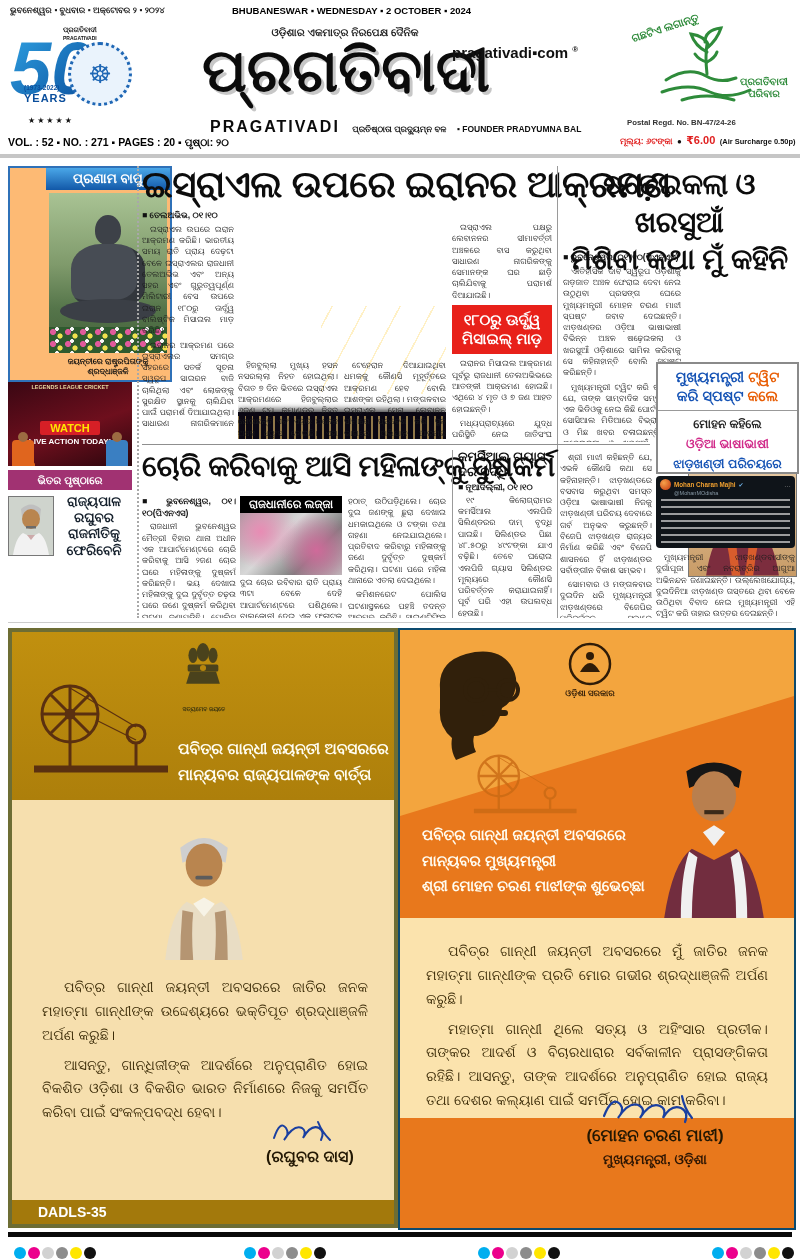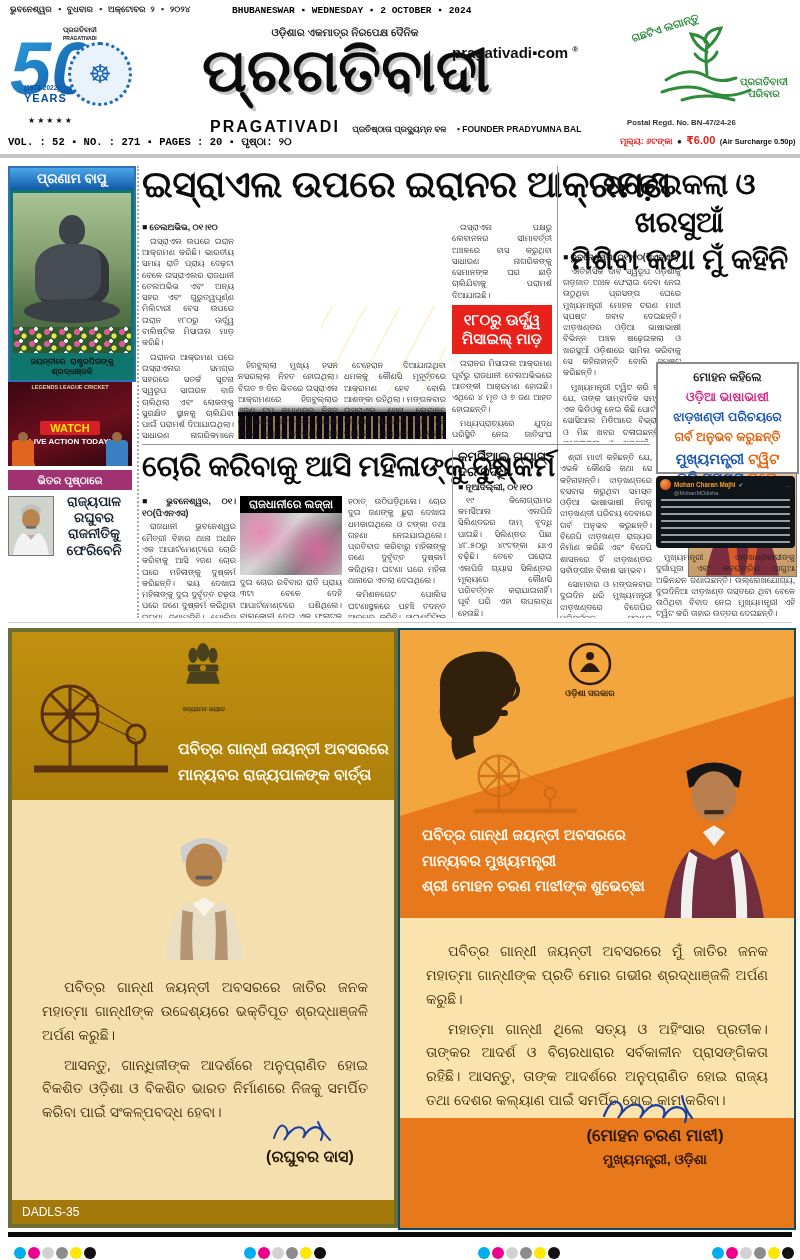--- a/index.html
+++ b/index.html
@@ -1,36 +1,36 @@
 <!DOCTYPE html>
 <html><head>
 <meta charset="utf-8">
 <style>
   html,body{margin:0;padding:0;background:#e8e8e8;}
   #page{position:relative;width:800px;height:1260px;background:#ffffff;overflow:hidden;
         font-family:"Liberation Sans","DejaVu Sans",sans-serif;color:#111;}
   .abs{position:absolute;}
-  .bold{font-weight:bold;font-family:Liberation Mono, monospace;}
+  .bold{font-weight:bold;}
   .center{text-align:center;}
   .odia-body{font-size:8.3px;line-height:1.36;text-align:justify;color:#1d1d1d;}
   .odia-body p{margin:0 0 3px 0;text-indent:8px;}
   .byline{font-size:8.6px;font-weight:bold;color:#111;margin:0 0 2px 0;}
   .headline{font-weight:900;color:#0c0c0c;letter-spacing:-0.5px;}
   .vrule{position:absolute;width:1px;background:#9a9a9a;}
   .hrule{position:absolute;height:1px;background:#8f8f8f;}
   .dotted-divider{position:absolute;border-left:2px dotted #a8a8a8;width:0;}
   
   .masthead{font-family:"DejaVu Serif","Liberation Serif",serif;font-weight:900;
             font-size:60px;line-height:1;color:#0b0b0b;text-shadow:3px 3px 0 rgba(0,0,0,.22);}
   .jub50{font-size:74px;font-weight:900;font-style:italic;line-height:.9;
          background:linear-gradient(135deg,#2e9fe0,#0a4e9c);-webkit-background-clip:text;background-clip:text;color:transparent;}
   .seal{width:58px;height:58px;border-radius:50%;border:3px dotted #1f67b5;background:#eaf3fc;
         display:flex;align-items:center;justify-content:center;color:#1f67b5;font-size:26px;}
   
-  .pranam-box{border:2px solid #2f71b8;background:#0f766e;}
+  .pranam-box{border:2px solid #2f71b8;background:#fdba74;padding-left:36px;}
   .pranam-head{background:linear-gradient(180deg,#4aa7e8,#1258a8);color:#fff;font-weight:bold;
                font-size:13.5px;text-align:center;padding:3px 0;}
   .statue{background:linear-gradient(180deg,#a9c394 0%,#7f9a6b 45%,#55754a 72%,#44603c 100%);position:relative;overflow:hidden;}
   .statue .head{position:absolute;left:50%;top:14%;width:26px;height:30px;margin-left:-13px;border-radius:50% 50% 45% 45%;background:#3d4148;}
   .statue .body{position:absolute;left:50%;top:32%;width:74px;height:62px;margin-left:-37px;border-radius:40% 40% 30% 30%;background:#474c54;box-shadow:inset -8px -6px 0 #33373d;}
   .statue .legs{position:absolute;left:50%;top:66%;width:96px;height:24px;margin-left:-48px;border-radius:50%;background:#3b3f46;}
   .statue .flowers{position:absolute;left:0;right:0;bottom:0;height:26px;background-color:#2e5a2e;
       background-image:radial-gradient(circle at 4px 5px,#e05a9b 2.6px,transparent 3.4px),
                        radial-gradient(circle at 11px 9px,#efe24e 2.2px,transparent 3px),
                        radial-gradient(circle at 8px 2px,#f6f6f6 1.6px,transparent 2.2px);
@@ -183,21 +183,21 @@
       </svg>
     </div>
     <div class="abs" style="left:48px;top:0;width:76px;font-size:13.5px;font-weight:900;line-height:1.2;color:#15202c;text-align:center;">ରାଜ୍ୟପାଳ ରଘୁବର ରାଜନୀତିକୁ ଫେରିବେନି</div>
   </div>
 
 
   <div class="dotted-divider" style="left:137px;top:166px;height:452px;"></div>
 
   <div class="abs headline" style="left:142px;top:164px;width:412px;font-size:37px;white-space:nowrap;">ଇସ୍ରାଏଲ ଉପରେ ଇରାନର ଆକ୍ରମଣ</div>
 
-  <div class="abs odia-body" style="left:142px;top:222px;width:92px;height:218px;overflow:hidden;">
+  <div class="abs odia-body" style="left:142px;top:210px;width:92px;height:218px;overflow:hidden;">
     <div class="byline">■ ତେଲଅଭିଭ, ୦୧।୧୦</div>
     <p>ଇସ୍ରାଏଲ ଉପରେ ଇରାନ ଆକ୍ରମଣ କରିଛି। ଭାରତୀୟ ସମୟ ରାତି ପ୍ରାୟ ଦେଢ଼ଟା ବେଳେ ଇସ୍ରାଏଲର ରାଜଧାନୀ ତେଲଅଭିଭ ଏବଂ ଅନ୍ୟ ସହର ଏବଂ ଗୁରୁତ୍ୱପୂର୍ଣ୍ଣ ମିଲିଟାରୀ ବେସ ଉପରେ ଇରାନ ୧୮୦ରୁ ଊର୍ଦ୍ଧ୍ୱ ବାଲିଷ୍ଟିକ ମିସାଇଲ ମାଡ଼ କରିଛି।</p>
     <p>ଇରାନର ଆକ୍ରମଣ ପରେ ଇସ୍ରାଏଲର ସମଗ୍ର ସହରରେ ସତର୍କ ସୂଚନା ସ୍ୱରୂପ ସାଇରନ ବାଜି ଚାଲିଥିଲା ଏବଂ ଲୋକଙ୍କୁ ସୁରକ୍ଷିତ ସ୍ଥାନକୁ ଚାଲିଯିବା ପାଇଁ ପରାମର୍ଶ ଦିଆଯାଇଥିଲା। ସାଧାରଣ ନାଗରିକମାନେ ବଙ୍କର ସେଲଟରରେ ଆଶ୍ରୟ ନେଇଛନ୍ତି।</p>
 
   </div>
 
   <div class="abs explosion" style="left:238px;top:222px;width:208px;height:133px;">
     <div class="streaks"></div>
     <div class="city"></div>
   </div>
@@ -241,31 +241,31 @@
       <ellipse cx="50" cy="34" rx="16" ry="18" fill="#b97f4e"></ellipse>
       <rect x="43" y="44" width="14" height="3" fill="#3a2a1a"></rect>
       <path d="M16 100 q5 -34 18 -42 l16 8 16 -8 q13 8 18 42 z" fill="#7c2d3e"></path>
       <path d="M44 60 l6 8 6 -8 -6 -4 z" fill="#ededed"></path>
       <path d="M34 62 q4 20 6 38 l8 0 q-4 -22 -4 -38 z" fill="#e2622a" opacity="0.9"></path>
       <path d="M66 62 q-4 20 -6 38 l-8 0 q4 -22 4 -38 z" fill="#e2622a" opacity="0.9"></path>
     </svg>
   </div>
 
   <div class="abs" style="left:656px;top:362px;width:139px;height:108px;border:2px solid #8a8a8a;background:#fff;">
+    <div class="center" style="font-size:14.5px;font-weight:900;line-height:1.3;padding:4px 0;border-bottom:1.5px solid #999;">
+      <span style="color:#1553b5;">ମୁଖ୍ୟମନ୍ତ୍ରୀ</span>
+      <span style="color:#e85d04;">ଟ୍ୱିଟ</span><br>
+      <span style="color:#1553b5;">କରି ସ୍ପଷ୍ଟ</span>
+      <span style="color:#e85d04;">କଲେ</span>
+    </div>
     <div class="center" style="padding-top:2px;line-height:1.25;">
       <span style="font-size:12px;color:#222;font-weight:bold;">ମୋହନ କହିଲେ</span><br>
       <span style="font-size:12.5px;font-weight:900;color:#d12b8a;">ଓଡ଼ିଆ ଭାଷାଭାଷୀ</span><br>
       <span style="font-size:12.5px;font-weight:900;color:#1553b5;">ଝାଡ଼ଖଣ୍ଡୀ ପରିଚୟରେ</span><br>
       <span style="font-size:12.5px;font-weight:900;color:#e85d04;">ଗର୍ବ ଅନୁଭବ କରୁଛନ୍ତି</span>
-    </div>
-    <div class="center" style="font-size:14.5px;font-weight:900;line-height:1.3;padding:4px 0;border-bottom:1.5px solid #999;">
-      <span style="color:#1553b5;">ମୁଖ୍ୟମନ୍ତ୍ରୀ</span>
-      <span style="color:#e85d04;">ଟ୍ୱିଟ</span><br>
-      <span style="color:#1553b5;">କରି ସ୍ପଷ୍ଟ</span>
-      <span style="color:#e85d04;">କଲେ</span>
     </div>
   </div>
 
   <div class="abs tweet" style="left:656px;top:476px;width:139px;height:72px;">
     <div style="display:flex;align-items:center;gap:3px;padding:3px 4px 2px;">
       <span style="width:11px;height:11px;border-radius:50%;background:radial-gradient(circle at 35% 35%,#f6a14a,#c2330f);display:inline-block;"></span>
       <span style="font-size:6.3px;font-weight:bold;color:#f0a030;">Mohan Charan Majhi</span>
       <span style="font-size:6px;color:#6fb3e8;">✔</span>
       <span style="margin-left:auto;font-size:7px;color:#888;">…</span>
     </div>
@@ -373,21 +373,21 @@
       <p>ପବିତ୍ର ଗାନ୍ଧୀ ଜୟନ୍ତୀ ଅବସରରେ ଜାତିର ଜନକ ମହାତ୍ମା ଗାନ୍ଧୀଙ୍କ ଉଦ୍ଦେଶ୍ୟରେ ଭକ୍ତିପୂତ ଶ୍ରଦ୍ଧାଞ୍ଜଳି ଅର୍ପଣ କରୁଛି।</p>
       <p>ଆସନ୍ତୁ, ଗାନ୍ଧିଜୀଙ୍କ ଆଦର୍ଶରେ ଅନୁପ୍ରାଣିତ ହୋଇ ବିକଶିତ ଓଡ଼ିଶା ଓ ବିକଶିତ ଭାରତ ନିର୍ମାଣରେ ନିଜକୁ ସମର୍ପିତ କରିବା ପାଇଁ ସଂକଳ୍ପବଦ୍ଧ ହେବା।</p>
     </div>
 
     <svg class="abs" style="left:256px;top:482px;" width="70" height="34" viewBox="0 0 70 34">
       <path d="M6 24 q6 -18 12 -10 q4 6 -2 12 q10 -16 18 -12 q5 3 1 10 q8 -14 16 -10 q6 3 2 12 M50 8 q4 10 12 18" stroke="#1a3fa0" stroke-width="2" fill="none" stroke-linecap="round"></path>
     </svg>
     <div class="abs sign" style="left:228px;top:516px;width:140px;text-align:center;">(ରଘୁବର ଦାସ)</div>
 
     <div class="abs" style="left:0;bottom:0;width:100%;height:24px;background:#a3790c;">
-      <span style="font-size:12px;font-weight:normal;color:#fff;margin-left:10px;line-height:24px;">DADLS-35</span>
+      <span style="font-size:14px;font-weight:bold;color:#fff;margin-left:26px;line-height:24px;">DADLS-35</span>
     </div>
   </div>
 
   <div class="abs ad-right" style="left:398px;top:628px;width:394px;height:598px;overflow:hidden;">
 
     <div class="abs" style="left:0;top:0;width:100%;height:300px;background:#f3a53e;clip-path:polygon(0 0,100% 0,100% 22%,0 62%);"></div>
 
     <svg class="abs" style="left:24px;top:14px;" width="110" height="120" viewBox="0 0 110 120">
       <g fill="#31200b">
         <path d="M16 44 q-2 -26 26 -34 q30 -8 44 10 q10 14 4 30 q-4 10 -12 14 q-2 14 -12 22 q-8 6 -16 6 q-2 8 2 16 l-20 8 q-6 -10 -4 -22 q-14 -12 -12 -30 z"></path>

